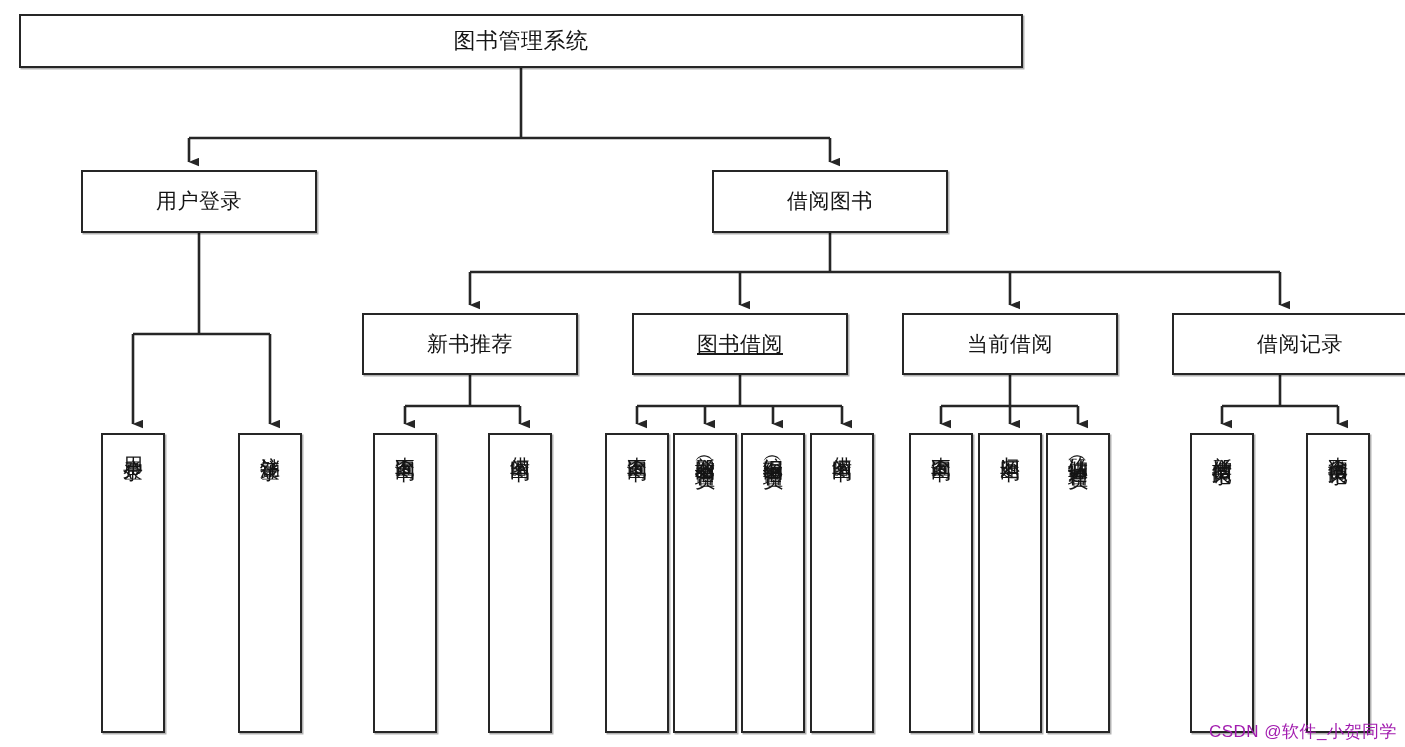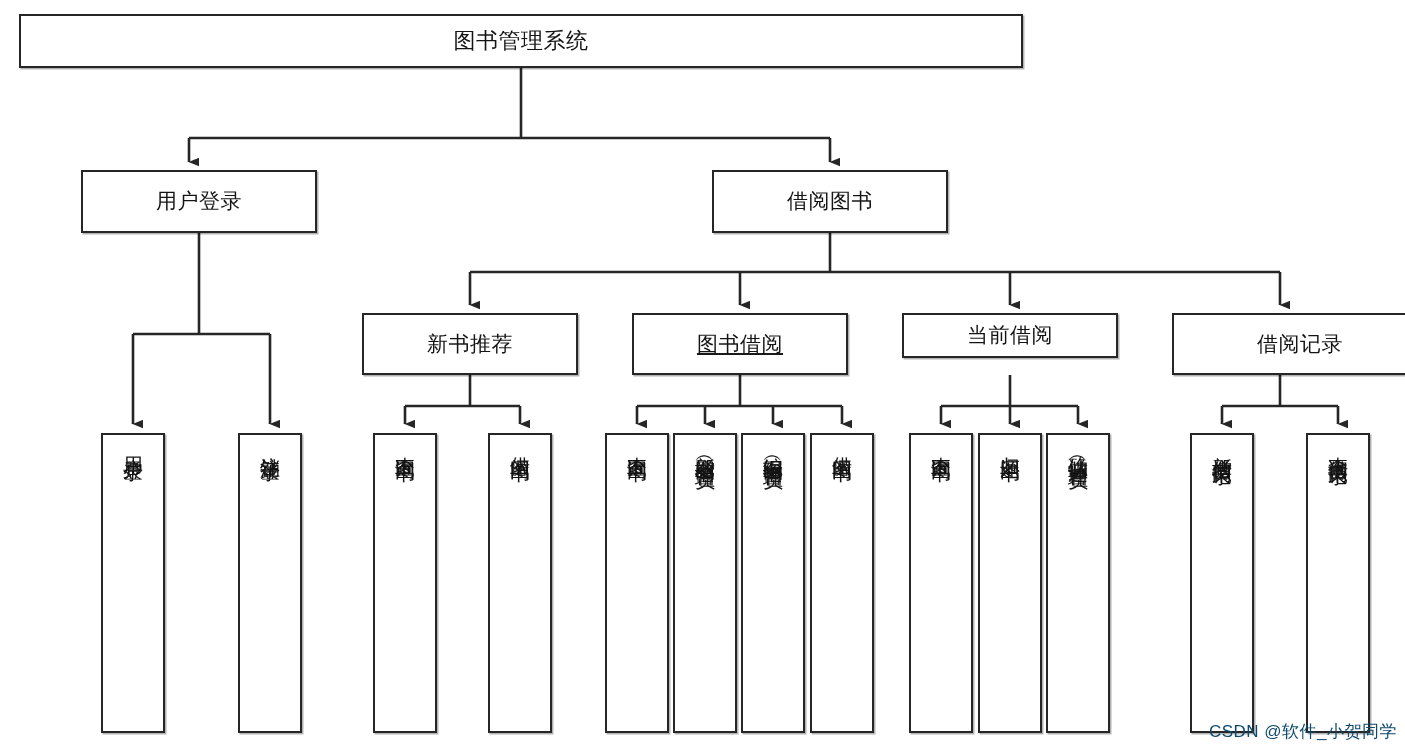--- a/index.html
+++ b/index.html
@@ -61,21 +61,21 @@
     letter-spacing: 2px;
     white-space: normal;
     max-height: 285px;
     text-align: center;
   }
   .watermark {
     position: absolute;
     right: 8px;
     bottom: 4px;
     font-size: 17px;
-    color: #0c4a6e;
+    color: #a21caf;
     letter-spacing: 0.5px;
     white-space: nowrap;
     user-select: none;
   }
 </style>
 </head>
 <body>
 
 <div id="diagram-root">
 
@@ -139,21 +139,21 @@
   <div class="node-box level-1" style="left:712px; top:170px; width:236px; height:63px;">
     <span class="node-label">借阅图书</span>
   </div>
 
   <div class="node-box level-2" style="left:362px; top:313px; width:216px; height:62px;">
     <span class="node-label">新书推荐</span>
   </div>
   <div class="node-box level-2" style="left:632px; top:313px; width:216px; height:62px;text-decoration:underline;">
     <span class="node-label">图书借阅</span>
   </div>
-  <div class="node-box level-2" style="left:902px; top:313px; width:216px; height:45px;">
+  <div class="node-box level-2" style="left:902px; top:313px; width:216px; height:62px;">
     <span class="node-label">当前借阅</span>
   </div>
   <div class="node-box level-2" style="left:1172px; top:313px; width:256px; height:62px;">
     <span class="node-label">借阅记录</span>
   </div>
 
   <div class="node-box leaf" style="left:101px; top:433px; width:64px; height:300px;">
     <span class="node-label">用户登录</span>
   </div>
   <div class="node-box leaf" style="left:238px; top:433px; width:64px; height:300px;">

